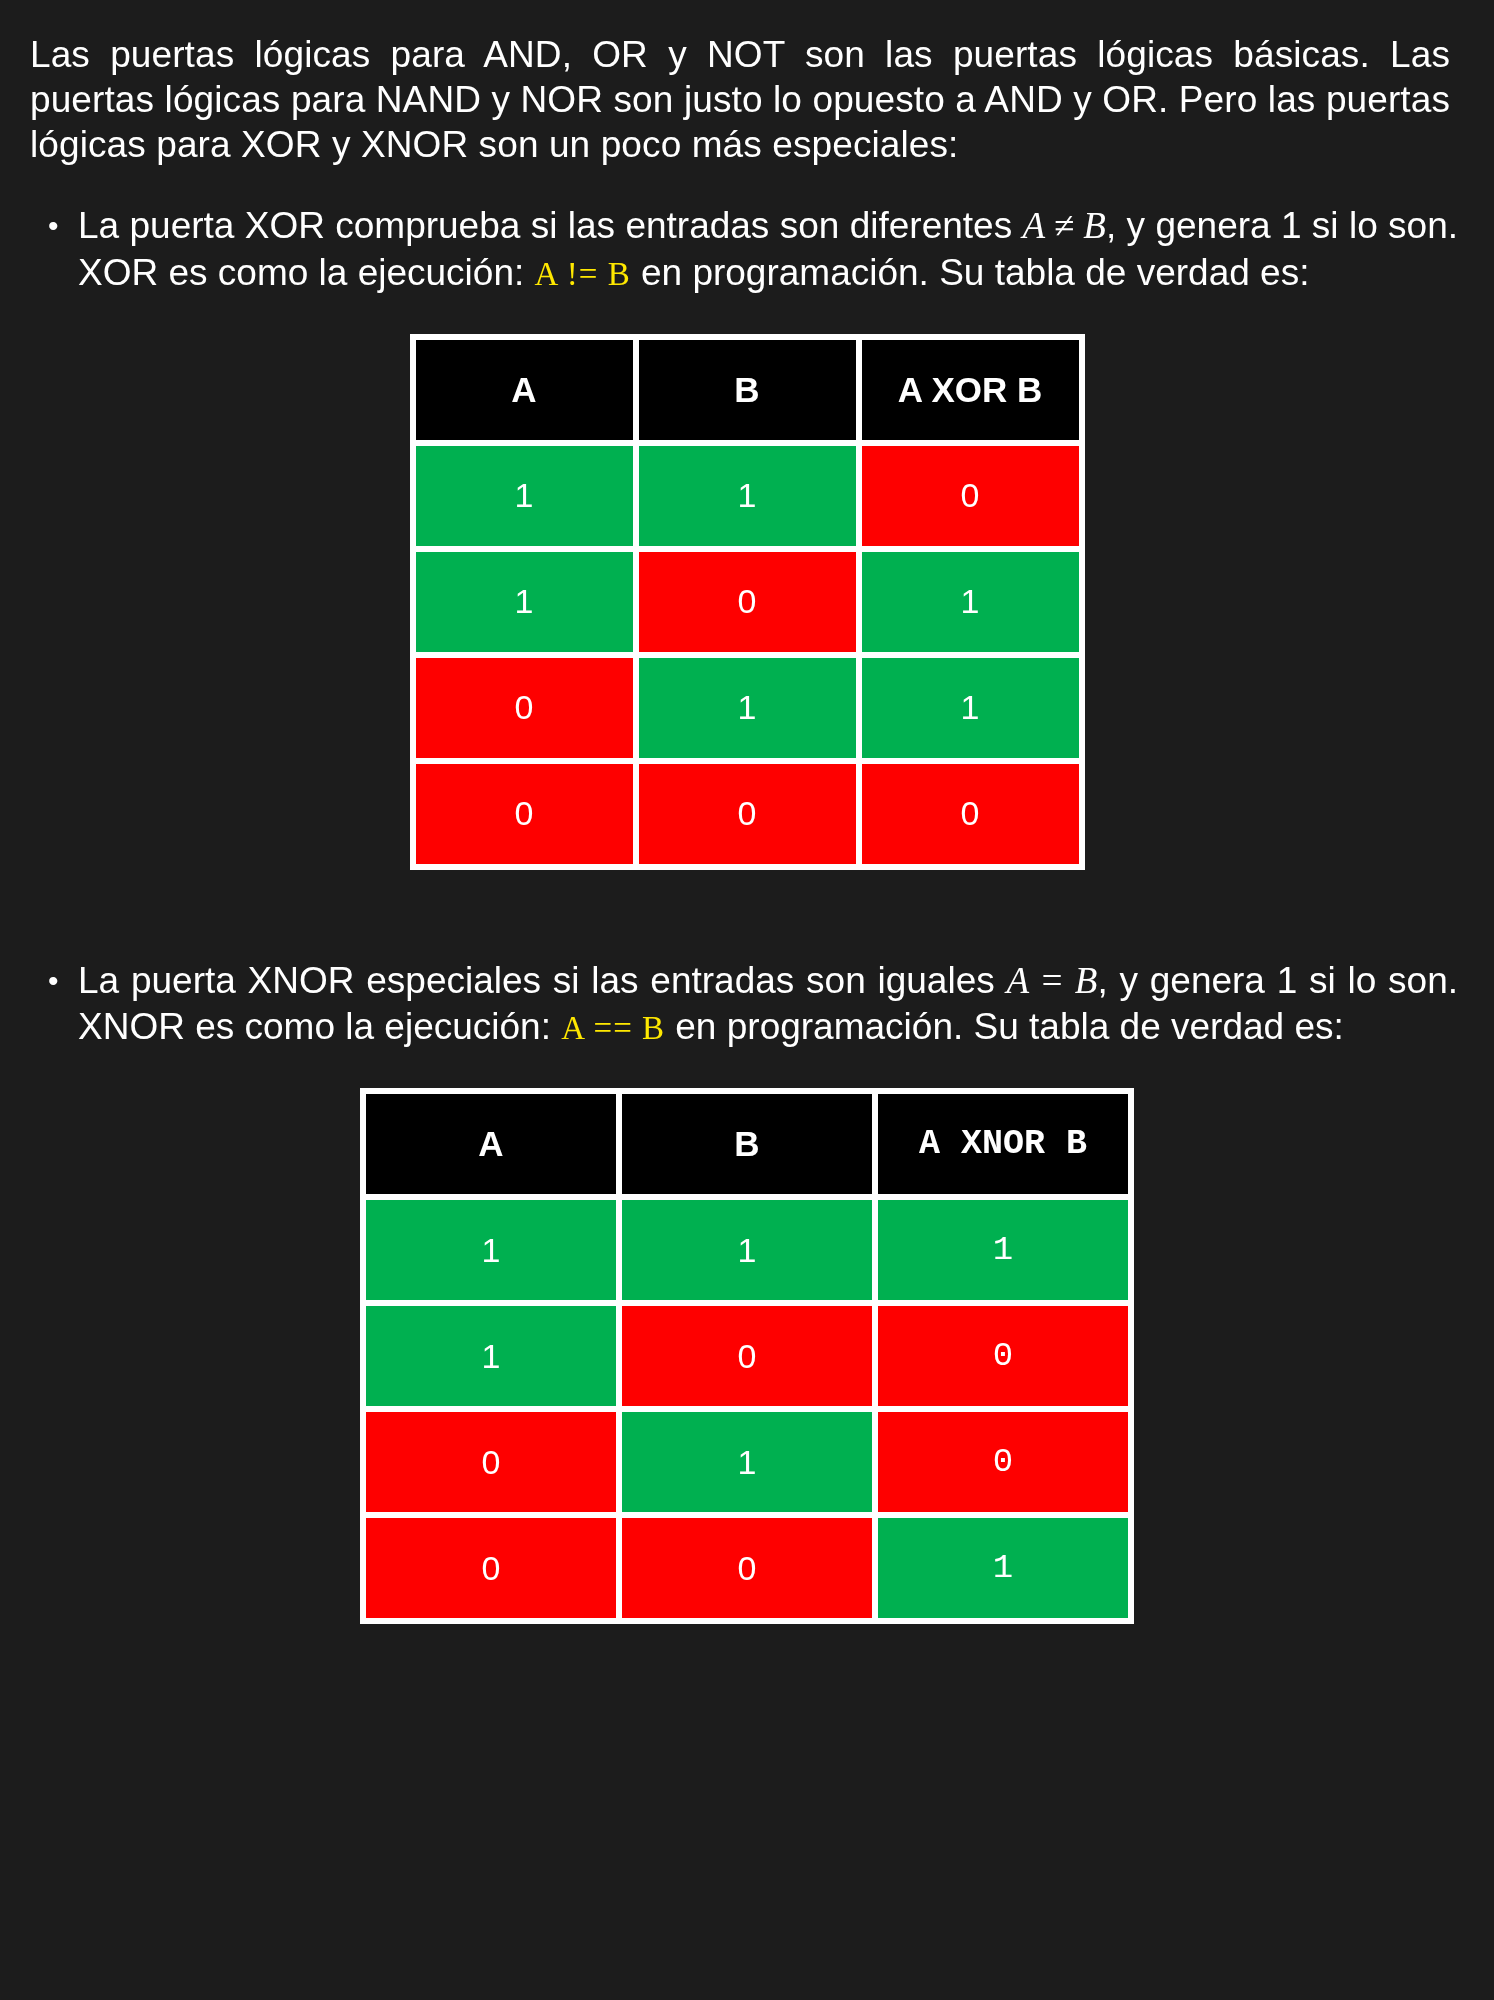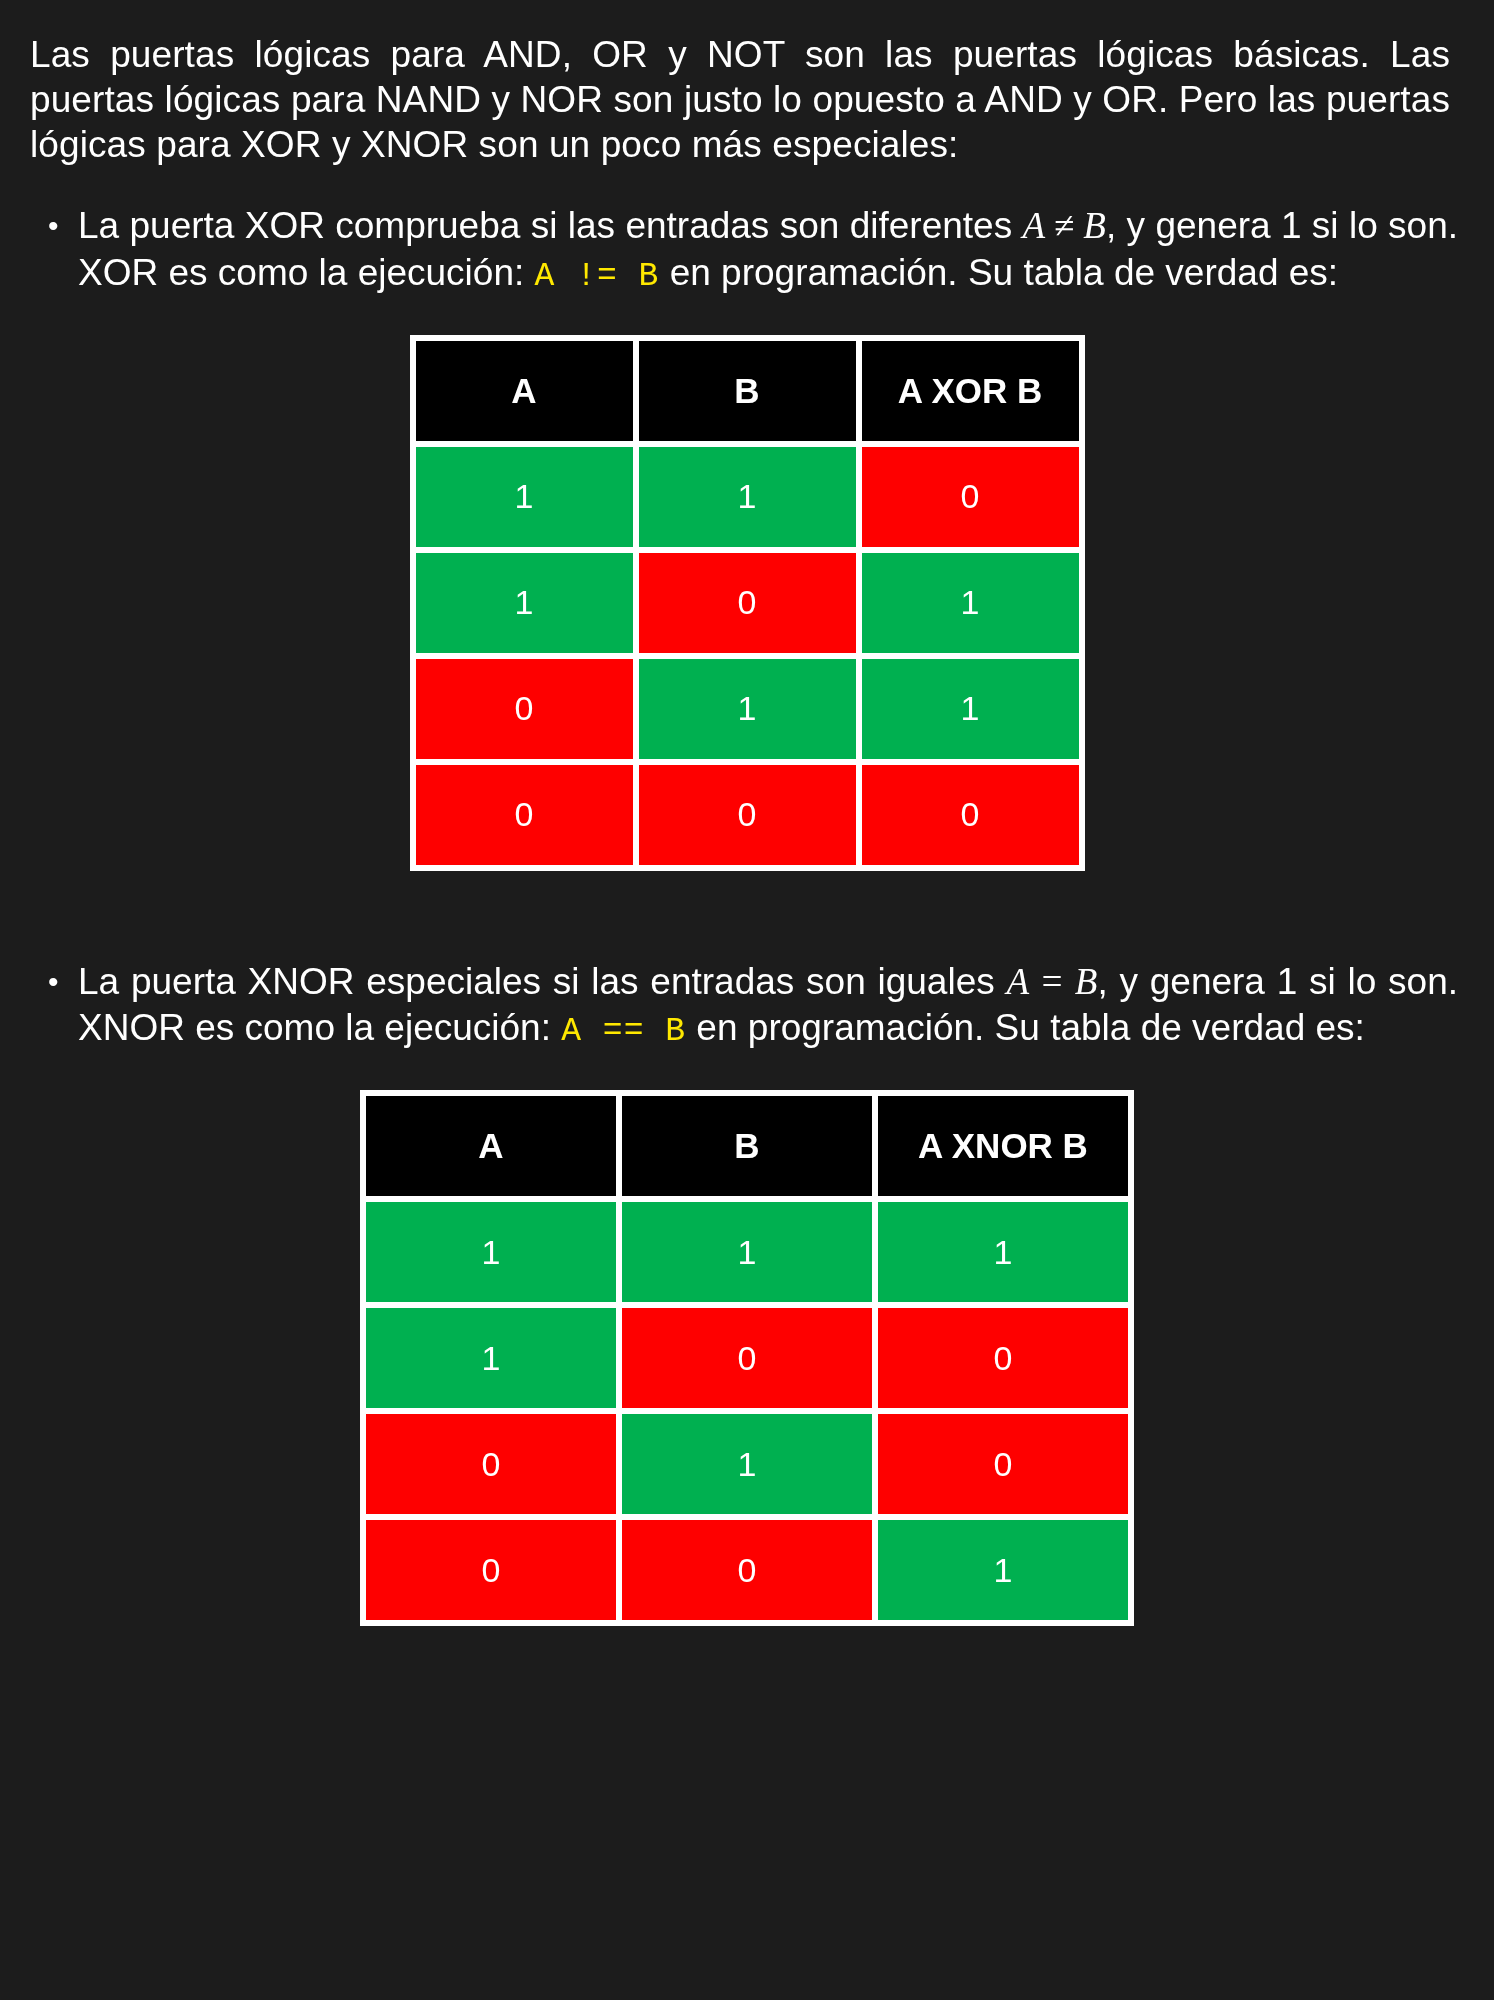--- a/index.html
+++ b/index.html
@@ -55,21 +55,21 @@
     line-height: 1.25;
     text-align: justify;
     text-justify: inter-word;
   }
   .math {
     font-family: "Liberation Serif", serif;
     font-style: italic;
     font-size: 37px;
   }
   .code {
-    font-family: Liberation Mono, monospace;
+    font-family: Liberation Serif, serif;
     color: #ffe800;
     font-size: 33px;
     letter-spacing: 1px;
   }
 
   
   .table-wrap {
     display: flex;
     justify-content: center;
     margin: 38px 0 34px 0;
@@ -103,21 +103,21 @@
   td.r { background: #fe0000; }
 
   
   .xor th:nth-child(1), .xor td:nth-child(1) { width: 217px; }
   .xor th:nth-child(2), .xor td:nth-child(2) { width: 217px; }
   .xor th:nth-child(3), .xor td:nth-child(3) { width: 217px; }
 
   
   .xnor th:nth-child(1), .xnor td:nth-child(1) { width: 250px; }
   .xnor th:nth-child(2), .xnor td:nth-child(2) { width: 250px; }
-  .xnor th:nth-child(3), .xnor td:nth-child(3) { width: 250px; }
+  .xnor th:nth-child(3), .xnor td:nth-child(3) { width: 250px; font-family: Liberation Mono, monospace; }
 
   .spacer-lg { height: 54px; }
 </style>
 </head>
 <body>
 
 <div class="page">
 
   <p class="intro">Las puertas lógicas para AND, OR y NOT son las puertas lógicas básicas. Las puertas lógicas para NAND y NOR son justo lo opuesto a AND y OR. Pero las puertas lógicas para XOR y XNOR son un poco más especiales:</p>
 

